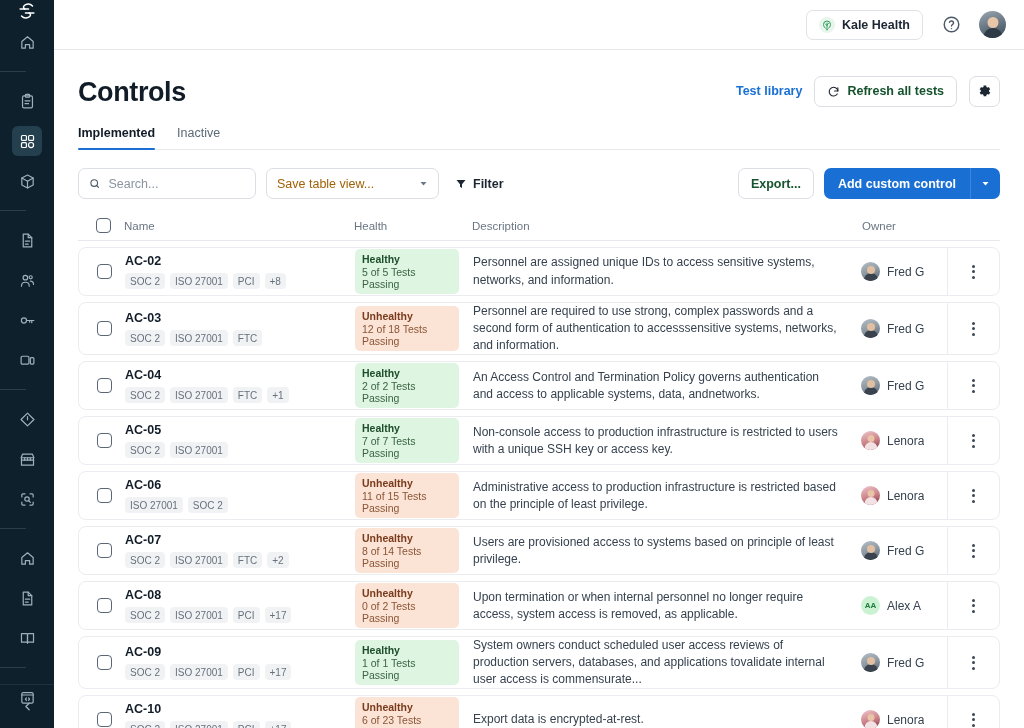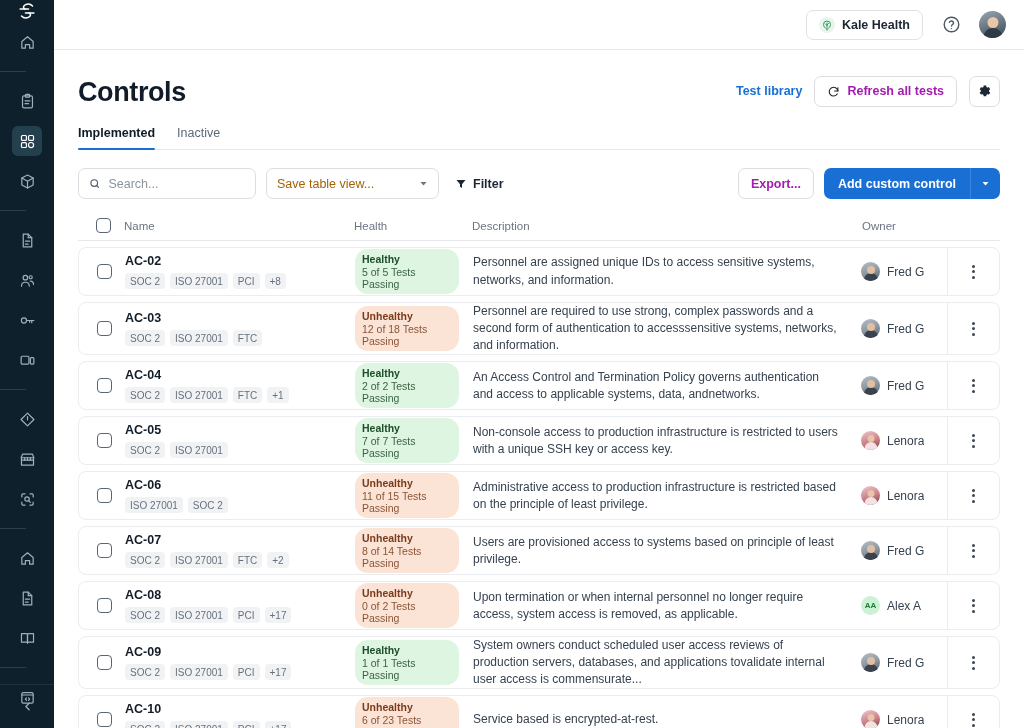--- a/index.html
+++ b/index.html
@@ -90,21 +90,21 @@
     margin-top: 27px;
   }
   .title-row { display:flex; align-items:center; justify-content:space-between; }
   .title-actions { display:flex; align-items:center; gap: 12px; margin-top: 24px;}
   .link-btn {
     font-size: 12.5px; color: #1a6fd4; font-weight: 600; cursor: pointer;
     text-decoration: none;
   }
   .btn {
     height: 31px; border-radius: 7px; border: 1px solid #dbdee2;
-    background: #fff; font-size: 12.5px; font-weight: 700; color: #a21caf;
+    background: #fff; font-size: 12.5px; font-weight: 700; color: #14532d;
     display: flex; align-items: center; gap: 7px; padding: 0 12px; cursor:pointer;
   }
   .icon-btn {
     width: 31px; height: 31px; border-radius: 7px; border: 1px solid #dbdee2;
     background:#fff; display:flex;align-items:center;justify-content:center;cursor:pointer;
   }
 
   .tabs {
     display:flex; gap: 22px; margin-top: 18px;
     border-bottom: 1px solid #e6e8eb;
@@ -192,21 +192,21 @@
 
   .name-cell { display:flex; flex-direction:column; gap:5px; justify-content:center;}
   .name-id { font-size: 12.5px; font-weight:700; color:#111c28; }
   .tags { display:flex; gap:5px; }
   .tag {
     background:#f1f2f4; color:#66717e; font-size:10px;
     border-radius:4px; padding: 2.5px 5px; white-space:nowrap;
   }
 
   .health {
-    border-radius: 13px; padding: 4px 7px; display:inline-flex;
+    border-radius: 5px; padding: 4px 7px; display:inline-flex;
     flex-direction:column; gap:1px; width: 104px;
   }
   .health.healthy { background:#ddf5e1; }
   .health.unhealthy { background:#fbe3d5; }
   .health-label { font-size: 10.5px; font-weight:700; }
   .health.healthy .health-label { color:#1d4d29; }
   .health.unhealthy .health-label { color:#7a3b1c; }
   .health-sub { font-size: 10.5px; }
   .health.healthy .health-sub { color:#3b6243; }
   .health.unhealthy .health-sub { color:#8a5537; }
@@ -787,21 +787,21 @@
                   </span>
                 </div>
               </div>
               <div class="c-health">
                 <span class="health unhealthy">
                   <span class="health-label">Unhealthy</span>
                   <span class="health-sub">6 of 23 Tests Passing</span>
                 </span>
               </div>
               <div class="c-desc">
-                <span class="desc">Service based is encrypted-at-rest.</span>
+                <span class="desc">Export data is encrypted-at-rest.</span>
               </div>
               <div class="c-owner">
                 <span class="owner">
                   <span class="ava lenora"></span>
                   <span class="owner-name">Lenora</span>
                 </span>
               </div>
               <div class="c-act">
                 <span class="kebab">
                   <i></i>

